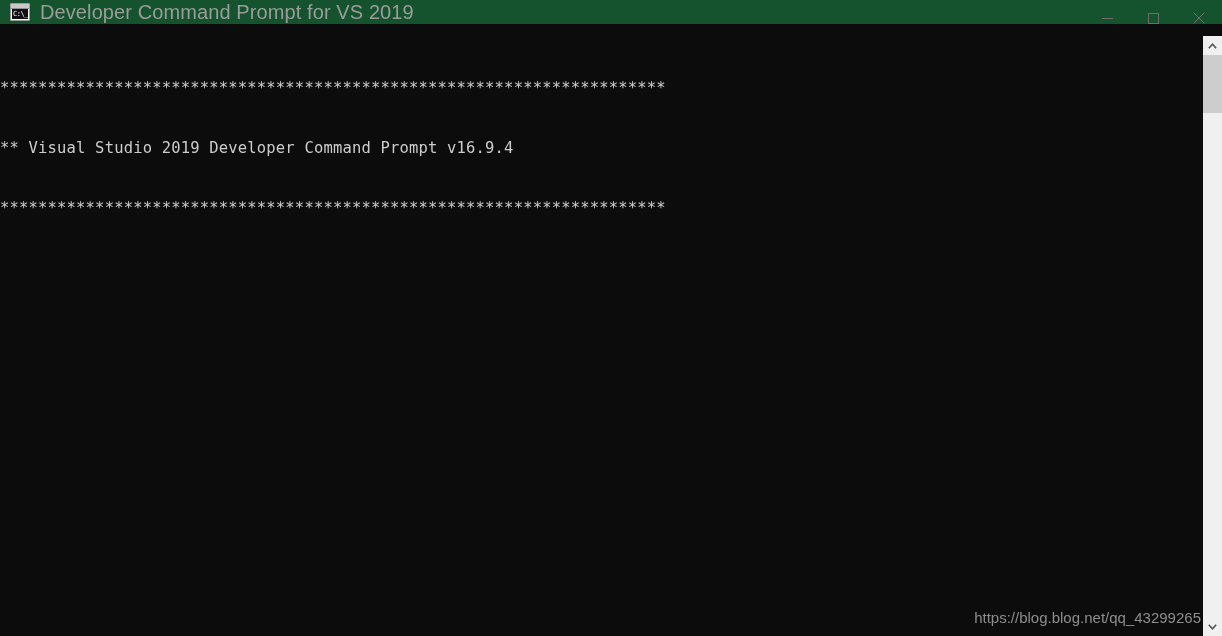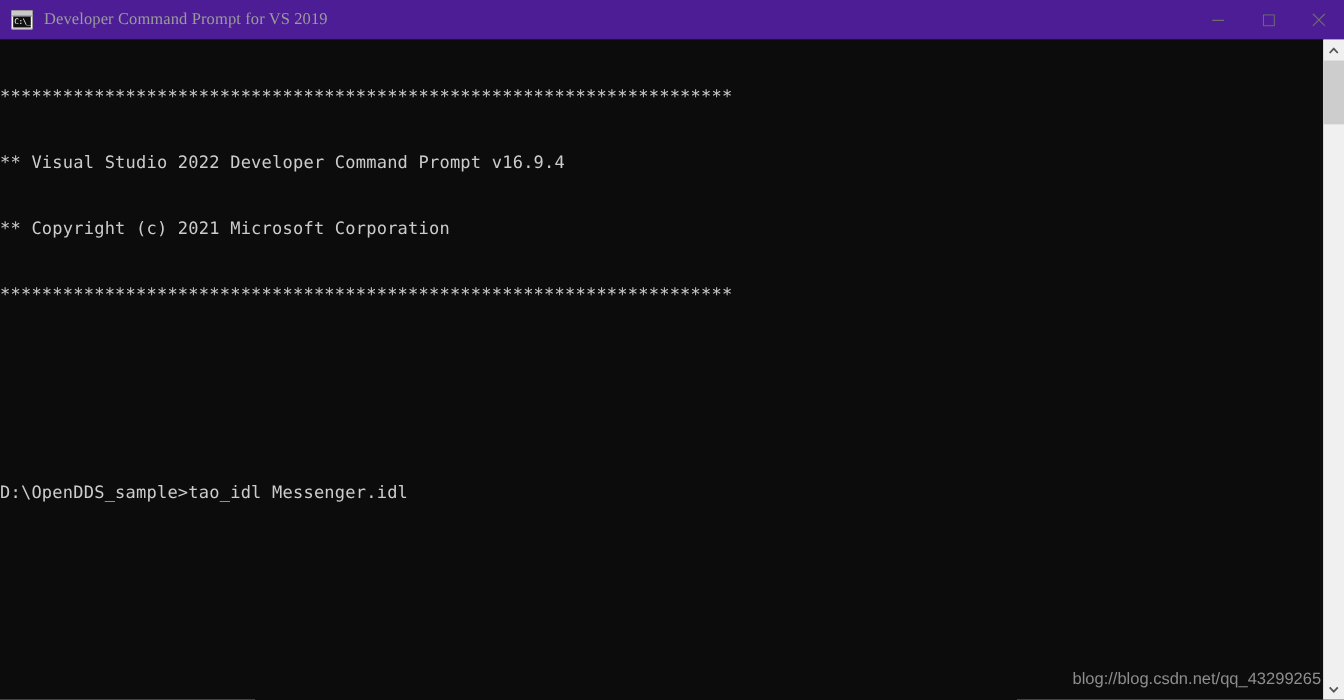--- a/index.html
+++ b/index.html
@@ -20,22 +20,22 @@
     height: 636px;
     background: #0c0c0c;
     overflow: hidden;
   }
 
   
   .titlebar {
     position: absolute;
     top: 0; left: 0;
     width: 1222px;
-    height: 36px;
-    background: #4c1d95;
+    height: 24px;
+    background: #14532d;
     display: flex;
     align-items: center;
     box-sizing: border-box;
   }
   .title-icon {
     width: 20px;
     height: 18px;
     margin-left: 10px;
     margin-right: 10px;
     flex: 0 0 auto;
@@ -61,26 +61,25 @@
     font-family: "DejaVu Sans Mono", monospace;
     font-size: 7px;
     line-height: 11px;
     letter-spacing: -0.5px;
     padding-left: 1px;
     box-sizing: border-box;
     white-space: nowrap;
     overflow: hidden;
   }
   .title-text {
-    font-size: 15px;
+    font-size: 20px;
     color: #9b9b9b;
     white-space: nowrap;
     letter-spacing: 0.1px;
     user-select: none;
-    font-family: Liberation Serif, serif;
   }
 
   .win-controls {
     position: absolute;
     top: 0;
     right: 0;
     height: 36px;
     display: flex;
   }
   .win-btn {
@@ -199,31 +198,29 @@
           <line x1="0.5" y1="0.5" x2="11.5" y2="11.5" stroke="#6e6e6e" stroke-width="1"></line>
           <line x1="11.5" y1="0.5" x2="0.5" y2="11.5" stroke="#6e6e6e" stroke-width="1"></line>
         </svg>
       </button>
     </div>
   </div>
 
   <div class="console">
     <div class="console-lines">
       <div class="line">**********************************************************************</div>
-      <div class="line">** Visual Studio 2022 Developer Command Prompt v16.9.4</div>
-      <div class="line">** Copyright (c) 2021 Microsoft Corporation</div>
+      <div class="line">** Visual Studio 2019 Developer Command Prompt v16.9.4</div>
       <div class="line">**********************************************************************</div>
       <div class="line"></div>
       <div class="line"></div>
-      <div class="line">D:\OpenDDS_sample&gt;tao_idl Messenger.idl</div>
       <div class="line"></div>
       
     </div>
 
-    <div class="watermark">blog://blog.csdn.net/qq_43299265</div>
+    <div class="watermark">https://blog.blog.net/qq_43299265</div>
   </div>
 
   <div class="scrollbar">
     <div class="sb-btn top">
       <svg width="9" height="6" viewBox="0 0 9 6">
         <polyline points="0.8,5.2 4.5,1.2 8.2,5.2" fill="none" stroke="#555555" stroke-width="1.6"></polyline>
       </svg>
     </div>
     <div class="sb-track">
       <div class="sb-thumb"></div>

